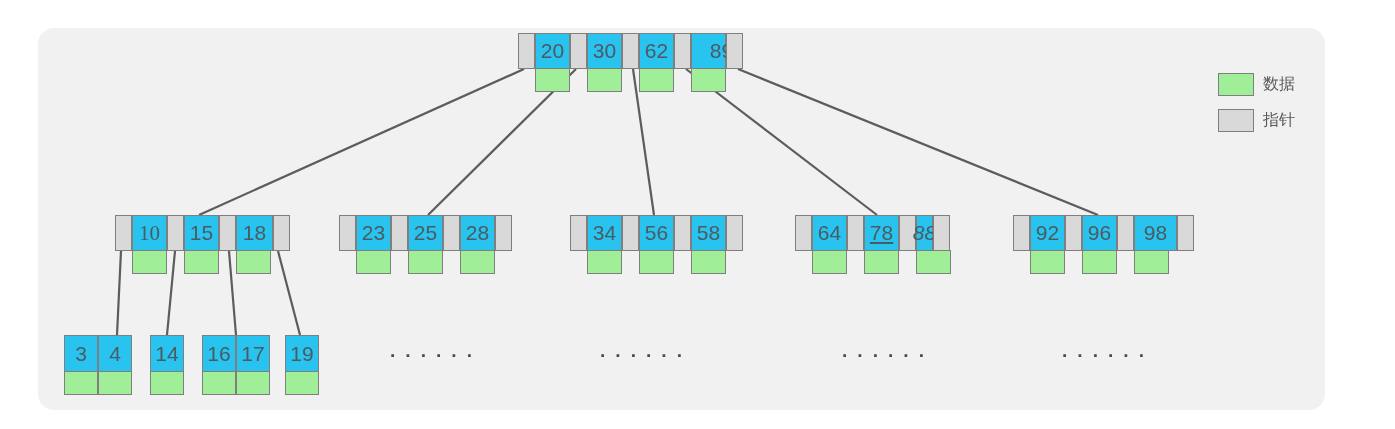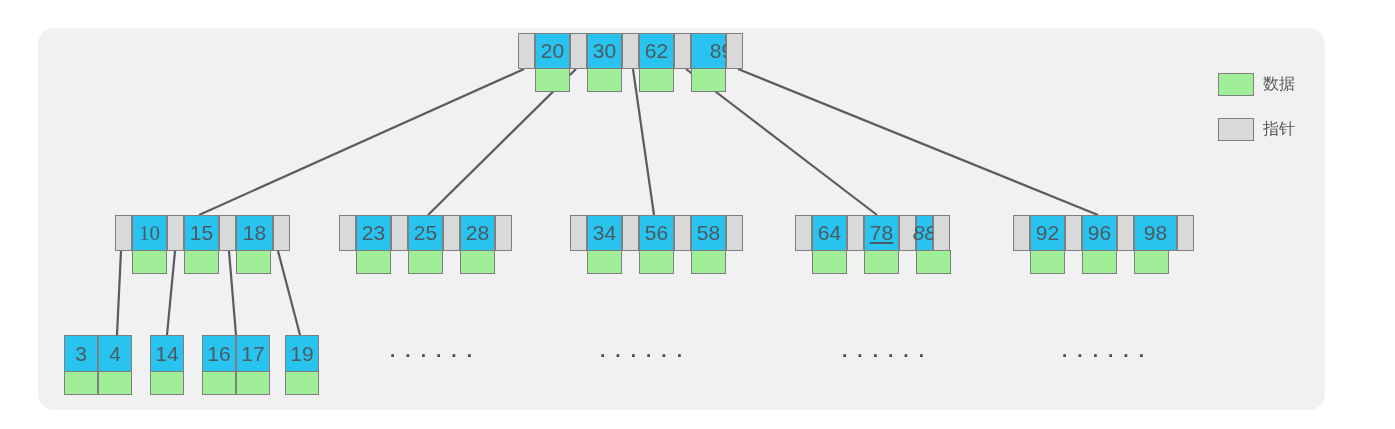--- a/index.html
+++ b/index.html
@@ -19,21 +19,21 @@
   #edge-layer{position:absolute;left:0;top:0;width:1395px;height:429px;}
   #edge-layer line{stroke:var(--line);stroke-width:2.2;}
   #node-layer{position:absolute;left:0;top:0;width:1395px;height:429px;pointer-events:none;}
   .node{position:absolute;}
   .key-row{display:flex;align-items:stretch;}
   .cell{display:flex;align-items:center;justify-content:center;border:1px solid var(--border);}
   .key-cell{background:var(--key-fill);color:var(--key-text);font-size:21px;}
   .pointer-cell{background:var(--pointer-fill);}
   .data-cell{position:absolute;background:var(--data-fill);border:1px solid var(--border);}
   .ellipsis{position:absolute;transform:translate(-50%,-50%);color:#4a4a4a;font-size:19px;font-weight:700;letter-spacing:9px;white-space:nowrap;}
-  .legend{position:absolute;left:1218px;top:73px;display:flex;flex-direction:column;gap:22px;}
+  .legend{position:absolute;left:1218px;top:73px;display:flex;flex-direction:column;gap:13px;}
   .legend-row{display:flex;align-items:center;}
   .swatch{width:36px;height:23px;border:1.5px solid var(--border);flex:none;}
   .swatch-data{background:var(--data-fill);}
   .swatch-pointer{background:var(--pointer-fill);}
   .legend-label{margin-left:9px;font-size:16px;color:var(--label-text);}
 </style>
 </head>
 <body>
 
 <div class="stage">

